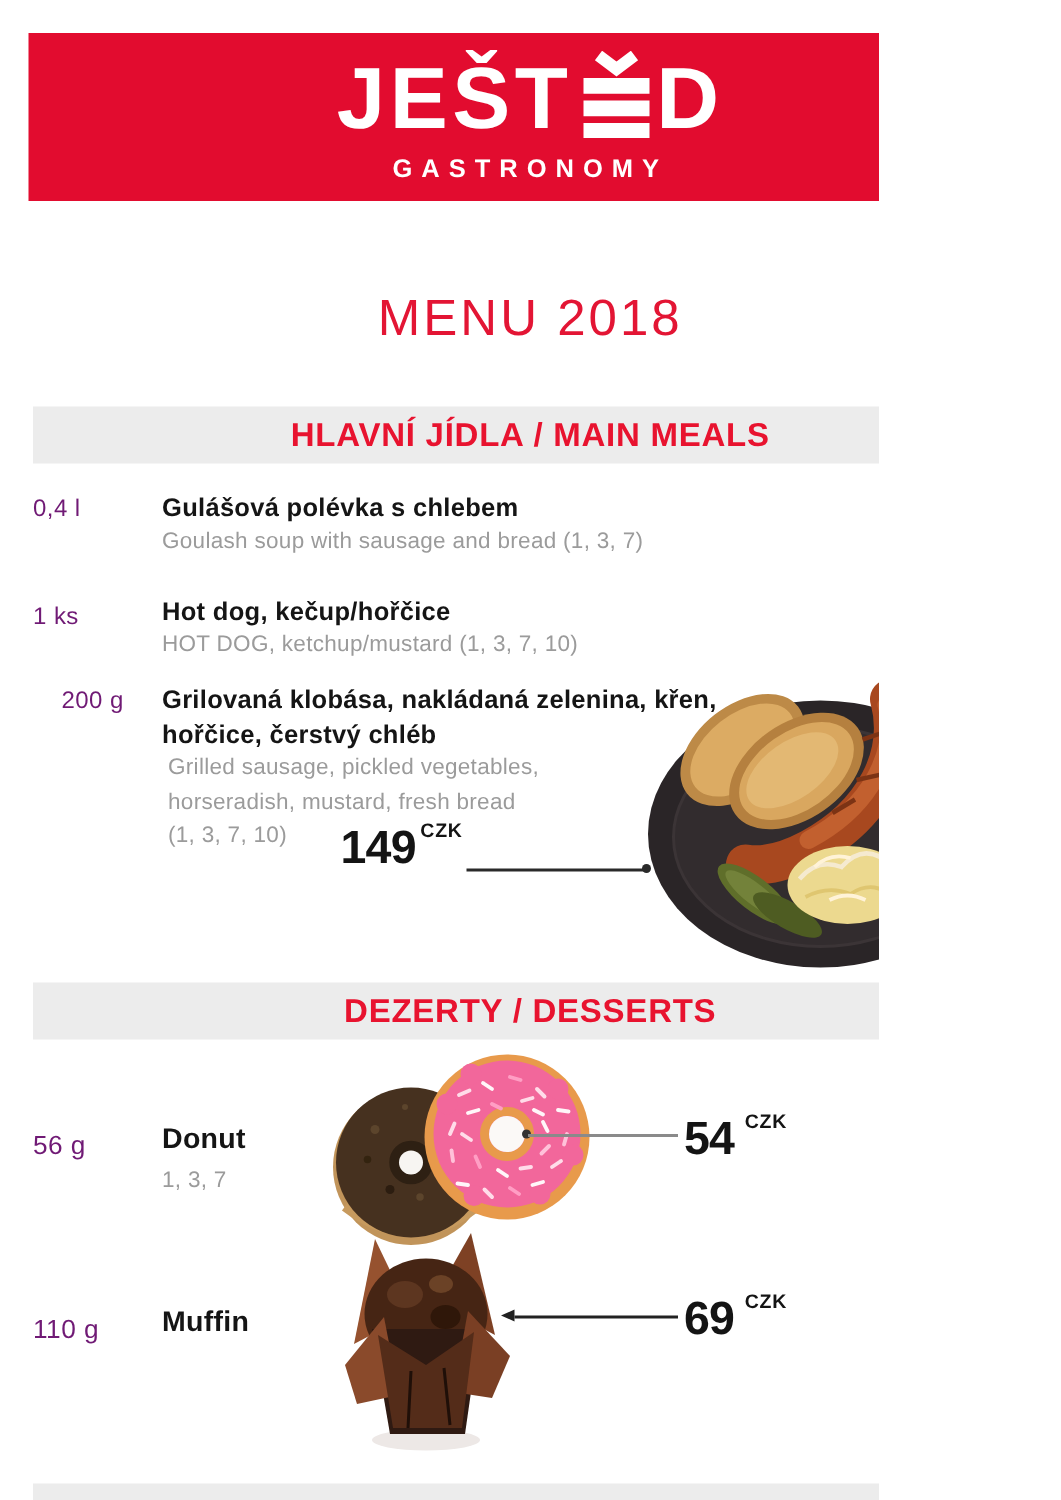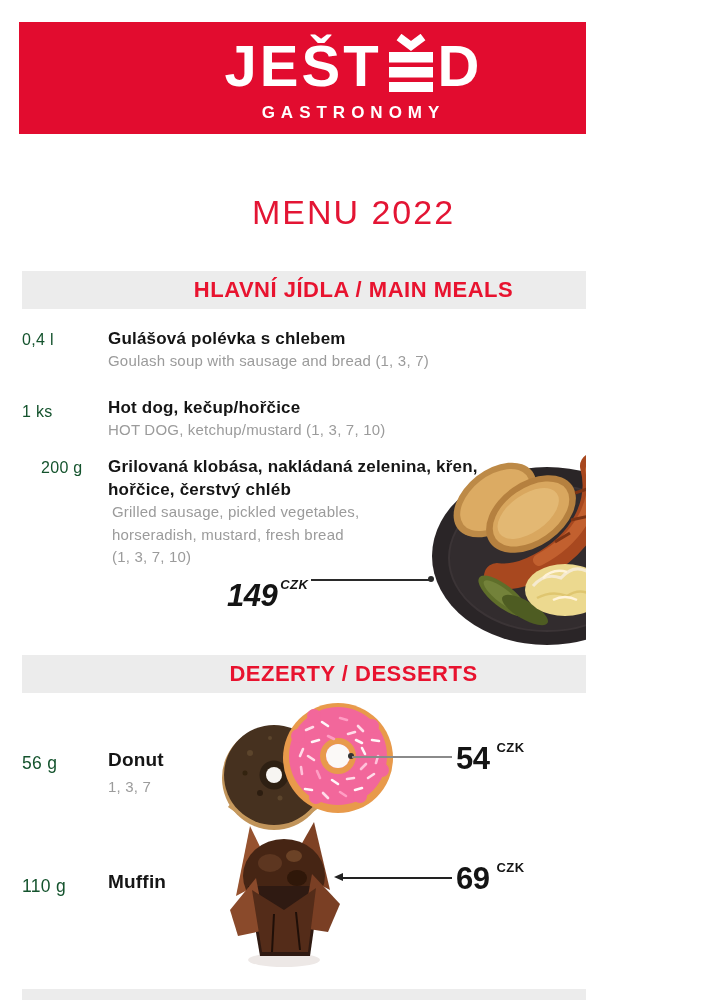--- a/index.html
+++ b/index.html
@@ -19,21 +19,21 @@
   
   .title{position:absolute;left:0;top:149px;width:707px;text-align:center;
     color:#e31534;font-weight:800;font-size:37px;letter-spacing:0.5px;}
   .subtitle{position:absolute;left:0;top:193px;width:707px;text-align:center;
     color:#e31534;font-weight:500;font-size:34px;letter-spacing:2px;}
   
   .bar{position:absolute;left:22px;width:663px;height:38px;background:#ececec;
     display:flex;align-items:center;justify-content:center;}
   .bar-title{color:#e8132f;font-weight:800;font-size:22px;letter-spacing:0.5px;}
   
-  .qty{position:absolute;font-size:16px;color:#14532d;letter-spacing:0.3px;}
+  .qty{position:absolute;font-size:16px;color:#701a75;letter-spacing:0.3px;}
   .qty-lg{font-size:17.5px;}
   .name{position:absolute;font-weight:700;font-size:17px;color:#151515;letter-spacing:0.2px;}
   .name-lg{font-size:19px;}
   .desc{position:absolute;font-size:15px;color:#9b9b9b;letter-spacing:0.2px;}
   .price{position:absolute;font-weight:800;font-size:31px;color:#141414;letter-spacing:-0.5px;}
   .price-right{left:500px;width:173px;text-align:right;}
   .cur{font-size:13px;font-weight:800;margin-left:3px;vertical-align:17px;letter-spacing:0.5px;}
   .cur-gap{margin-left:7px;}
   
   .lead{position:absolute;background:#2a2a2a;}
@@ -56,21 +56,21 @@
         <path d="M11 3 L23 12 L35 3" fill="none" stroke="#ffffff" stroke-width="8"></path>
         <rect x="1" y="18" width="44" height="10.5" fill="#ffffff"></rect>
         <rect x="1" y="33" width="44" height="10.5" fill="#ffffff"></rect>
         <rect x="1" y="48" width="44" height="10" fill="#ffffff"></rect>
       </svg>
       <span>D</span>
     </div>
     <div class="logo-sub">GASTRONOMY</div>
   </div>
 
-  <div class="subtitle">MENU 2022</div>
+  <div class="subtitle">MENU 2018</div>
 
   <div class="bar" style="top:271px;">
     <span class="bar-title">HLAVNÍ JÍDLA / MAIN MEALS</span>
   </div>
 
   <div class="qty" style="left:22px;top:331px;">0,4 l</div>
   <div class="name" style="left:108px;top:329px;">Gulášová polévka s chlebem</div>
   <div class="desc" style="left:108px;top:352px;">Goulash soup with sausage and bread (1, 3, 7)</div>
   <div class="price price-right" style="top:322px;">
     <span>89</span><span class="cur">CZK</span>
@@ -82,21 +82,21 @@
   <div class="price price-right" style="top:394px;">
     <span>55</span><span class="cur">CZK</span>
   </div>
 
   <div class="qty" style="left:22px;top:459px;margin-left:19px;">200 g</div>
   <div class="name" style="left:108px;top:480px;">hořčice, čerstvý chléb</div>
   <div class="name" style="left:108px;top:457px;">Grilovaná klobása, nakládaná zelenina, křen,</div>
   <div class="desc" style="left:112px;top:503px;">Grilled sausage, pickled vegetables,</div>
   <div class="desc" style="left:112px;top:526px;">horseradish, mustard, fresh bread</div>
   <div class="desc" style="left:112px;top:548px;">(1, 3, 7, 10)</div>
-  <div class="price" style="left:227px;top:577px;font-style:italic;">
+  <div class="price" style="left:227px;top:546px;">
     <span>149</span><span class="cur">CZK</span>
   </div>
   <div class="lead" style="left:311px;top:579px;width:120px;height:2px;"></div>
   <div class="lead-dot" style="left:428px;top:576px;"></div>
 
   <svg class="img" style="left:425px;top:448px;" width="240" height="198" viewBox="0 0 240 198">
     <ellipse cx="122" cy="108" rx="115" ry="89" fill="#2a2527"></ellipse>
     <ellipse cx="122" cy="110" rx="98" ry="73" fill="#322c2e"></ellipse>
     <ellipse cx="122" cy="110" rx="98" ry="73" fill="none" stroke="#3b3436" stroke-width="2"></ellipse>
 

